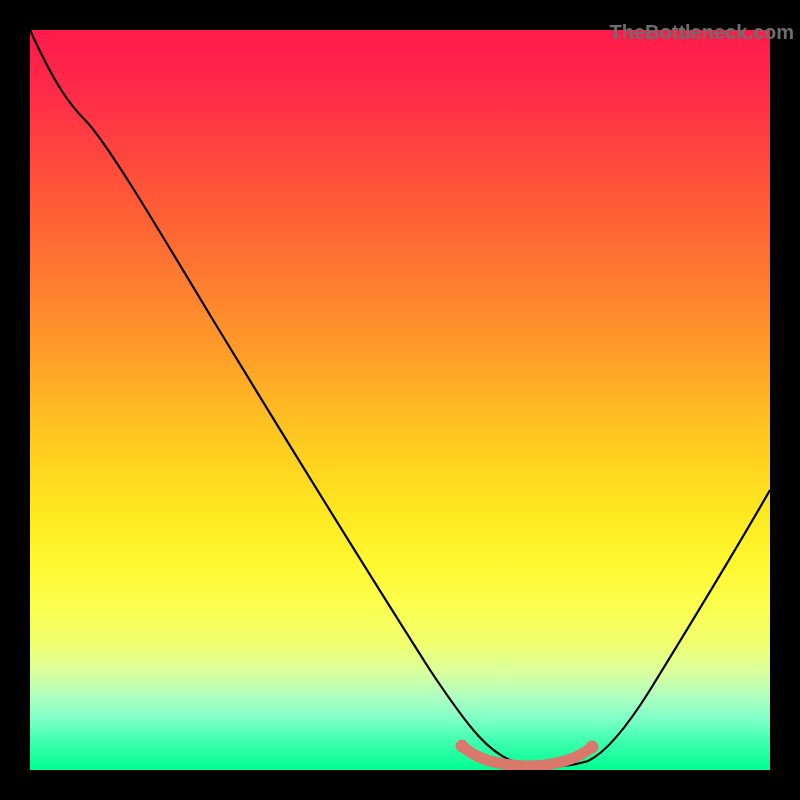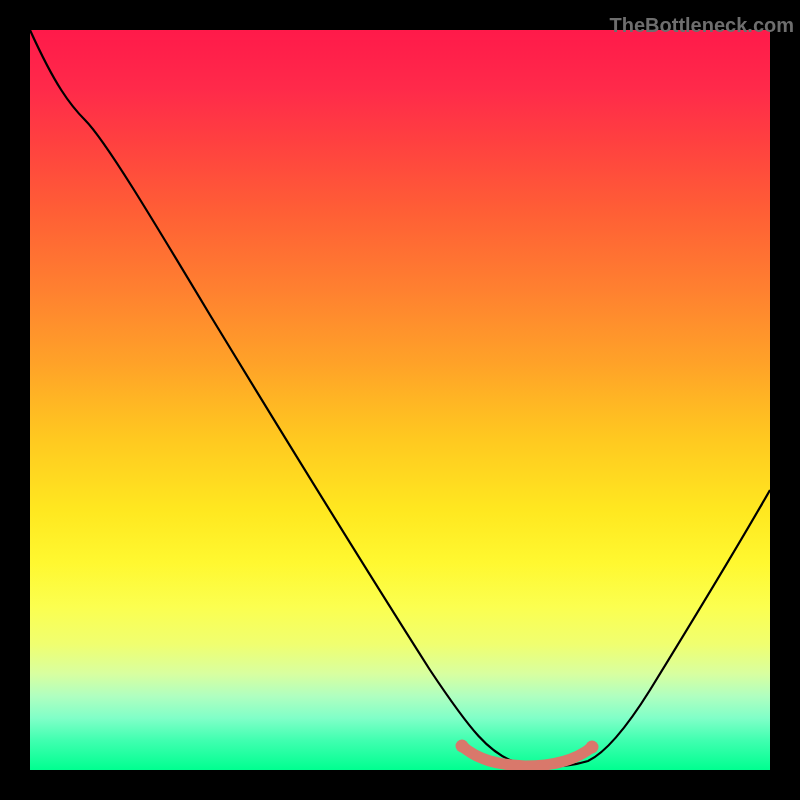--- a/index.html
+++ b/index.html
@@ -6,21 +6,21 @@
   body {
     width: 800px;
     height: 800px;
     background: #000;
     position: relative;
     font-family: Arial, sans-serif;
     overflow: hidden;
   }
   .watermark {
     position: absolute;
-    top: 14px;
+    top: 21px;
     right: 6px;
     color: #6e6e6e;
     font-size: 20px;
     font-weight: bold;
     z-index: 10;
   }
   .plot-area {
     position: absolute;
     left: 30px;
     top: 30px;

